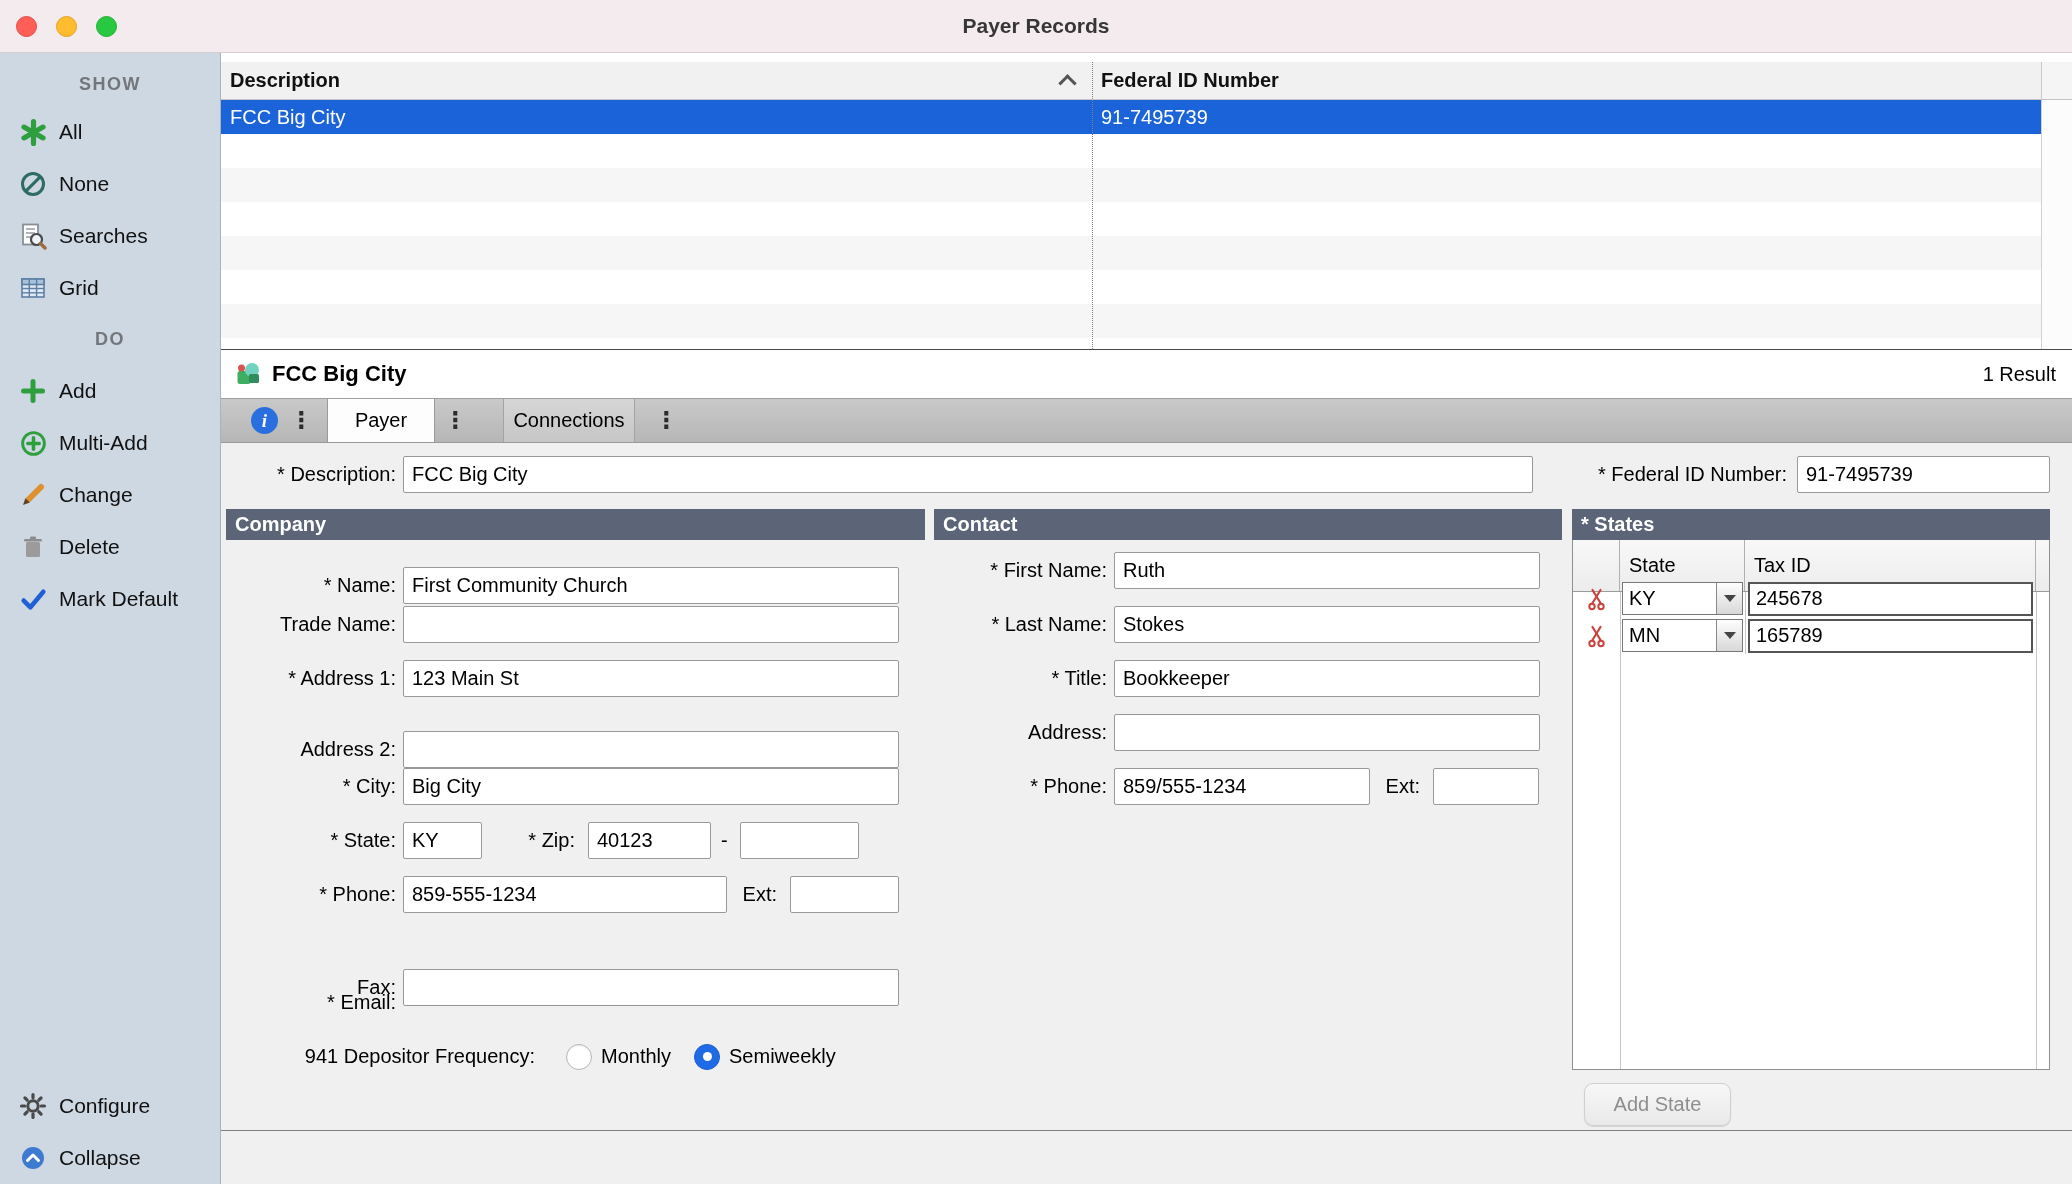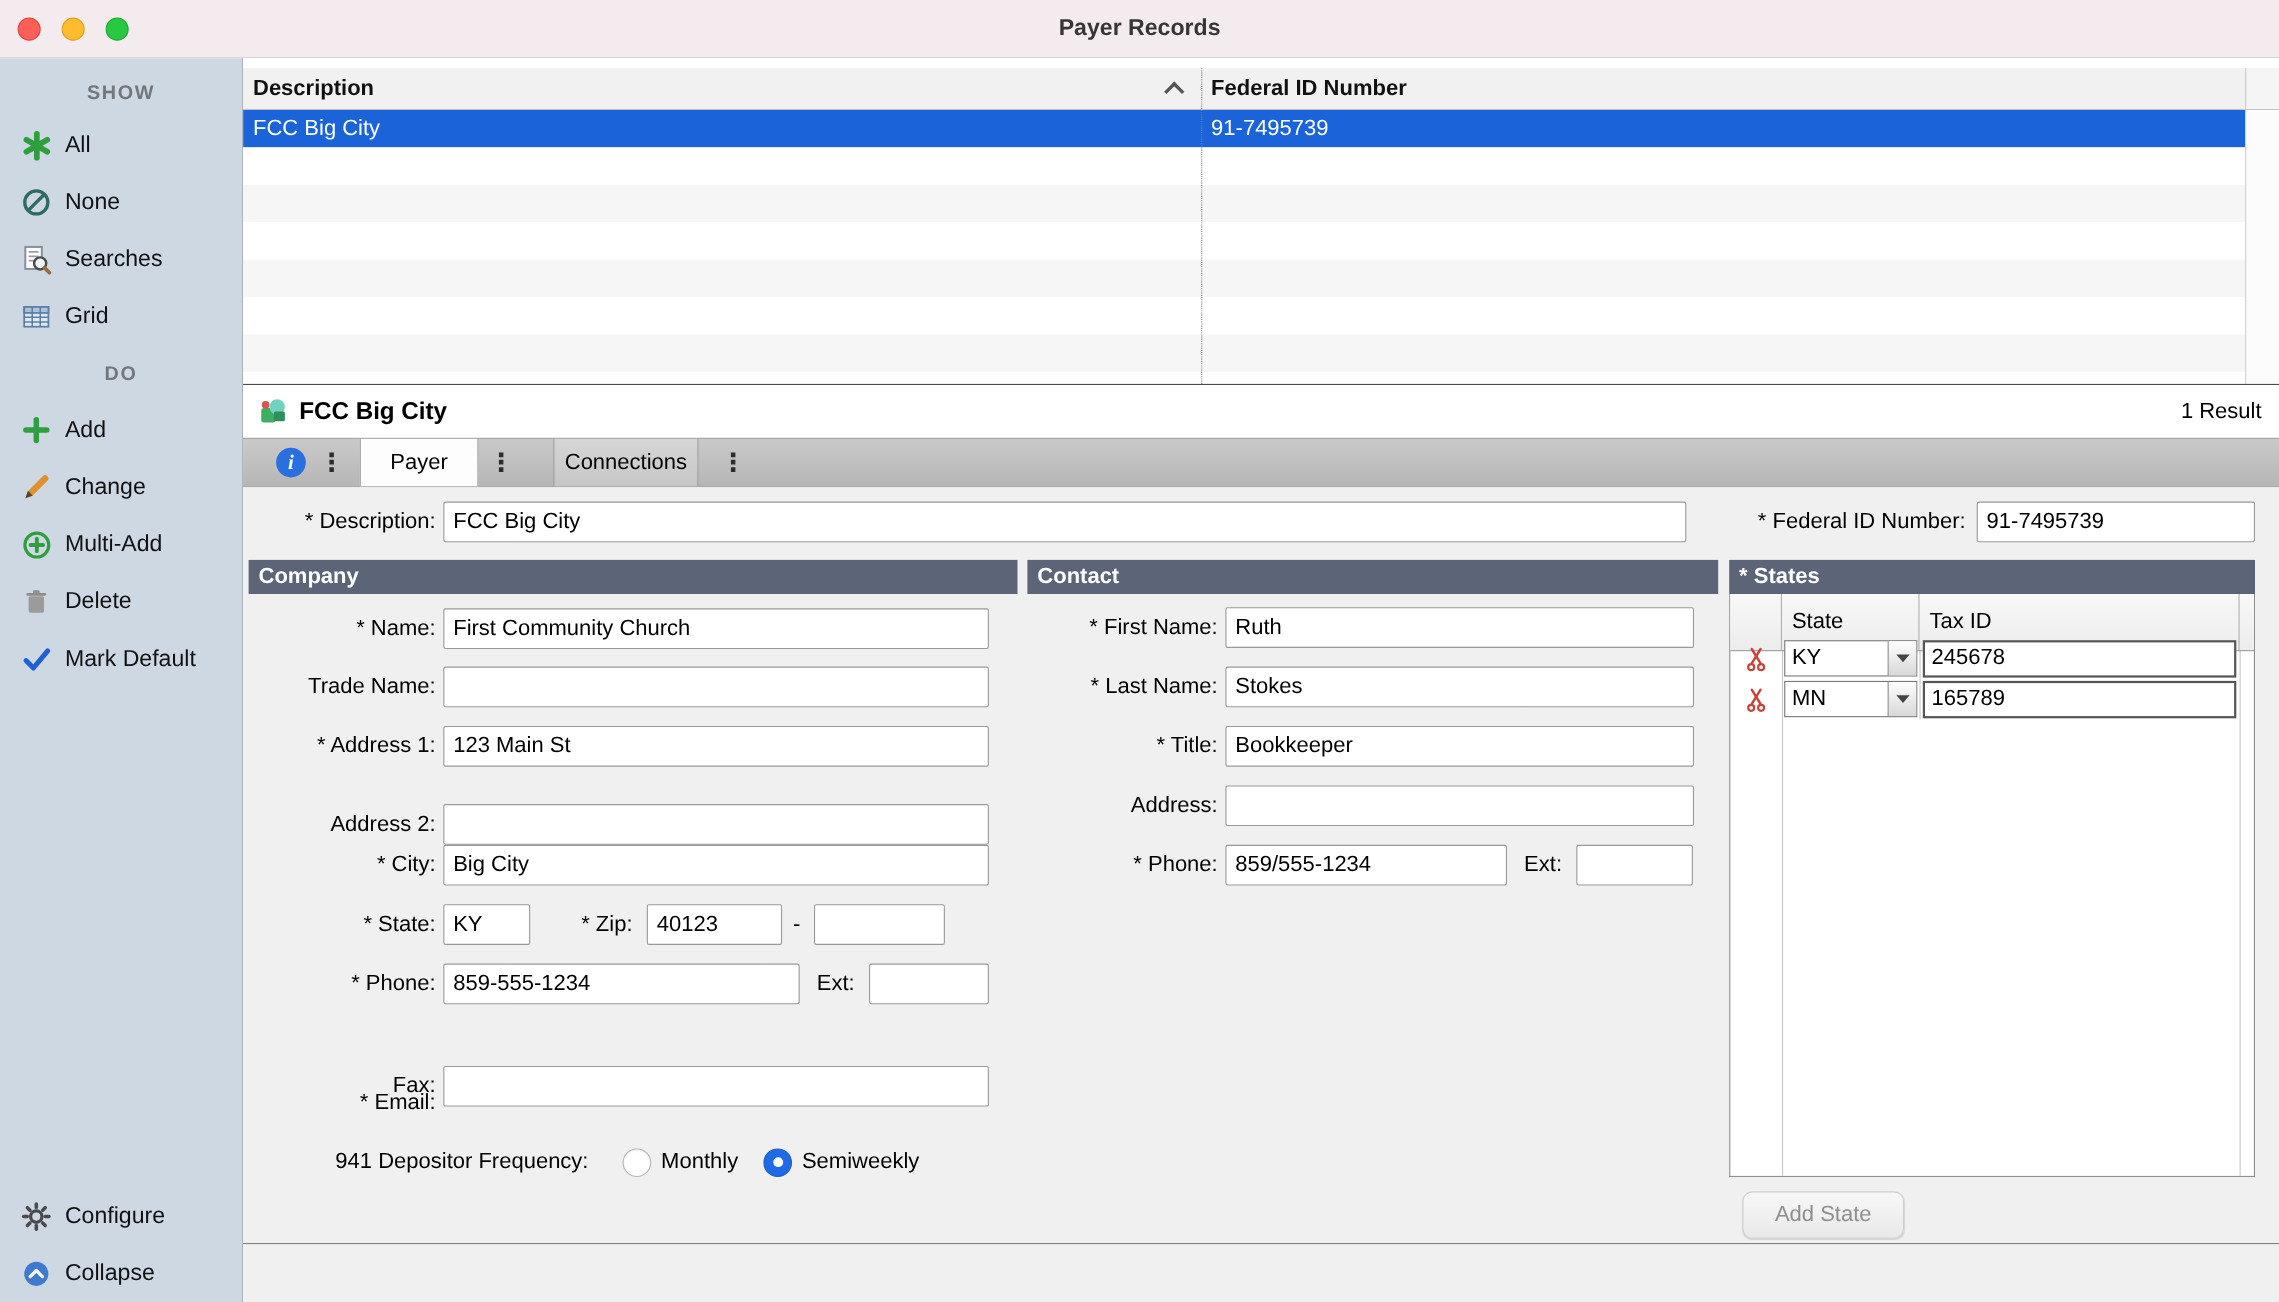--- a/index.html
+++ b/index.html
@@ -181,38 +181,38 @@
               <g stroke="#2f9e3f" stroke-width="5" stroke-linecap="round">
                 <line x1="14" y1="4.5" x2="14" y2="23.5"></line>
                 <line x1="4.5" y1="14" x2="23.5" y2="14"></line>
               </g>
             </svg>
         </span>
         <span class="side-label">Add</span>
       </div>
       <div class="side-item">
         <span class="side-icon">
-          <svg viewBox="0 0 28 28" width="28" height="28">
-              <line x1="9.5" y1="18.5" x2="22" y2="6" stroke="#e0912f" stroke-width="6" stroke-linecap="round"></line>
-              <path d="M4 24 L10.8 21.6 L6.4 17.2 Z" fill="#5c4326"></path>
-            </svg>
-        </span>
-        <span class="side-label">Change</span>
-      </div>
-      <div class="side-item">
-        <span class="side-icon">
           <svg viewBox="0 0 28 28" width="29" height="29">
               <circle cx="14" cy="14" r="10.5" fill="none" stroke="#2f9e3f" stroke-width="2.8"></circle>
               <g stroke="#2f9e3f" stroke-width="3.4" stroke-linecap="round">
                 <line x1="14" y1="8.5" x2="14" y2="19.5"></line>
                 <line x1="8.5" y1="14" x2="19.5" y2="14"></line>
               </g>
             </svg>
         </span>
         <span class="side-label">Multi-Add</span>
+      </div>
+      <div class="side-item">
+        <span class="side-icon">
+          <svg viewBox="0 0 28 28" width="28" height="28">
+              <line x1="9.5" y1="18.5" x2="22" y2="6" stroke="#e0912f" stroke-width="6" stroke-linecap="round"></line>
+              <path d="M4 24 L10.8 21.6 L6.4 17.2 Z" fill="#5c4326"></path>
+            </svg>
+        </span>
+        <span class="side-label">Change</span>
       </div>
       <div class="side-item">
         <span class="side-icon">
           <svg viewBox="0 0 28 28" width="28" height="28">
               <rect x="7" y="9" width="14" height="15" rx="1.5" fill="#9b9b9b"></rect>
               <rect x="5" y="6" width="18" height="2.6" rx="1.3" fill="#8d8d8d"></rect>
               <rect x="11" y="3.5" width="6" height="3" rx="1.2" fill="#8d8d8d"></rect>
             </svg>
         </span>
         <span class="side-label">Delete</span>
@@ -322,21 +322,21 @@
         <span class="flabel lw">* Description:</span>
         <input class="fld" style="margin-left: 7px; width: 1130px;" value="FCC Big City">
         <span class="flabel" style="flex-basis:220px;margin-left:34px;">* Federal ID Number:</span>
         <input class="fld" style="margin-left: 10px; width: 253px;" value="91-7495739">
       </div>
 
       <div class="secbar bar-company">Company</div>
       <div class="secbar bar-contact">Contact</div>
       <div class="secbar bar-states">* States</div>
 
-      <div class="frow" style="left:0;top:110px;justify-content:center;">
+      <div class="frow" style="left:0;top:124px;justify-content:center;">
         <span class="flabel lw">* Name:</span>
         <input class="fld" style="margin-left: 7px; width: 496px;" value="First Community Church">
       </div>
       <div class="frow" style="left:0;top:163px;">
         <span class="flabel lw">Trade Name:</span>
         <input class="fld" style="margin-left: 7px; width: 496px;" value="">
       </div>
       <div class="frow" style="left:0;top:217px;">
         <span class="flabel lw">* Address 1:</span>
         <input class="fld" style="margin-left: 7px; width: 496px;" value="123 Main St">

